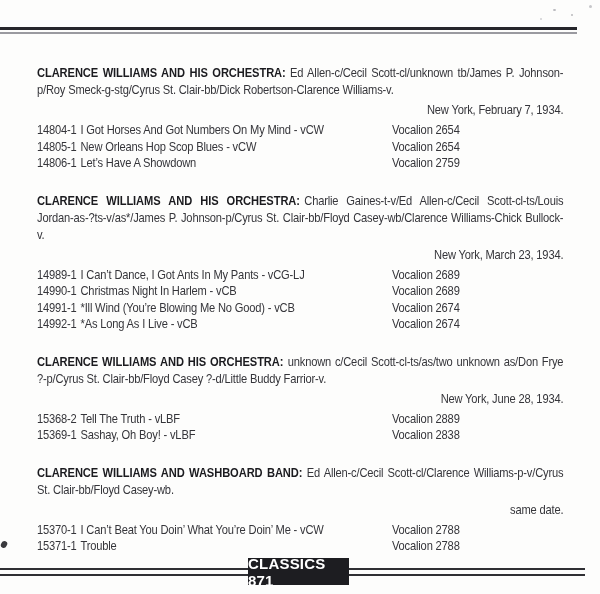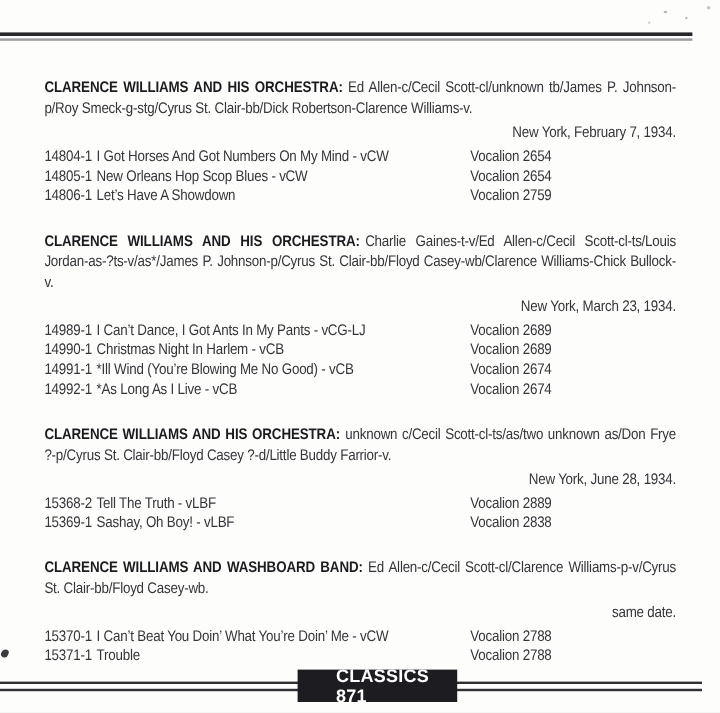--- a/index.html
+++ b/index.html
@@ -48,21 +48,20 @@
   
   .footer-line { position:absolute; left:0; width:585px; height:2px; background:#303034; }
   .fl1 { top:568px; }
   .fl2 { top:574px; }
   .classics-badge {
     position:absolute; left:248px; top:558px; width:101px; height:27px;
     background:#1d1d21; color:#ffffff;
     display:flex; align-items:center; justify-content:center;
     font-weight:bold; font-size:15px; letter-spacing:0.2px;
     font-family:"Liberation Sans", sans-serif;
-    padding-left:32px;
   }
 </style>
 </head>
 <body>
 
 <div class="page">
 
   <div class="top-rule">
     <div class="dark"></div>
     <div class="gap"></div>

